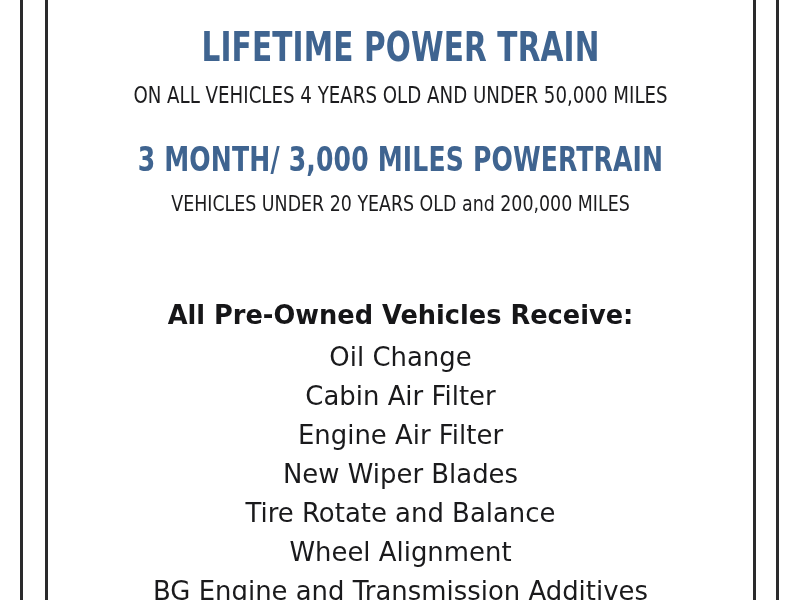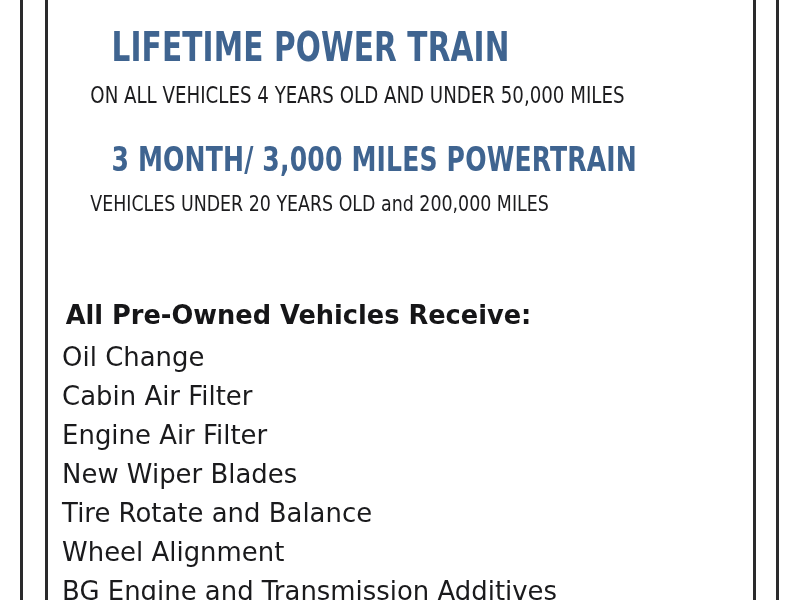--- a/index.html
+++ b/index.html
@@ -35,21 +35,21 @@
   .rule-r1 { left: 753px; width: 3px; }
   .rule-r2 { left: 776px; width: 3px; }
 
   
   .content {
     position: absolute;
     left: 48px;
     top: 0;
     width: 705px;
     height: 600px;
-    text-align: left;
+    text-align: center;
   }
 
   
   .headline {
     color: #3f6490;
     font-family: "DejaVu Sans Condensed", "Liberation Sans Narrow", "Liberation Sans", sans-serif;
     font-weight: bold;
     letter-spacing: 0.2px;
     line-height: 1;
     white-space: nowrap;

